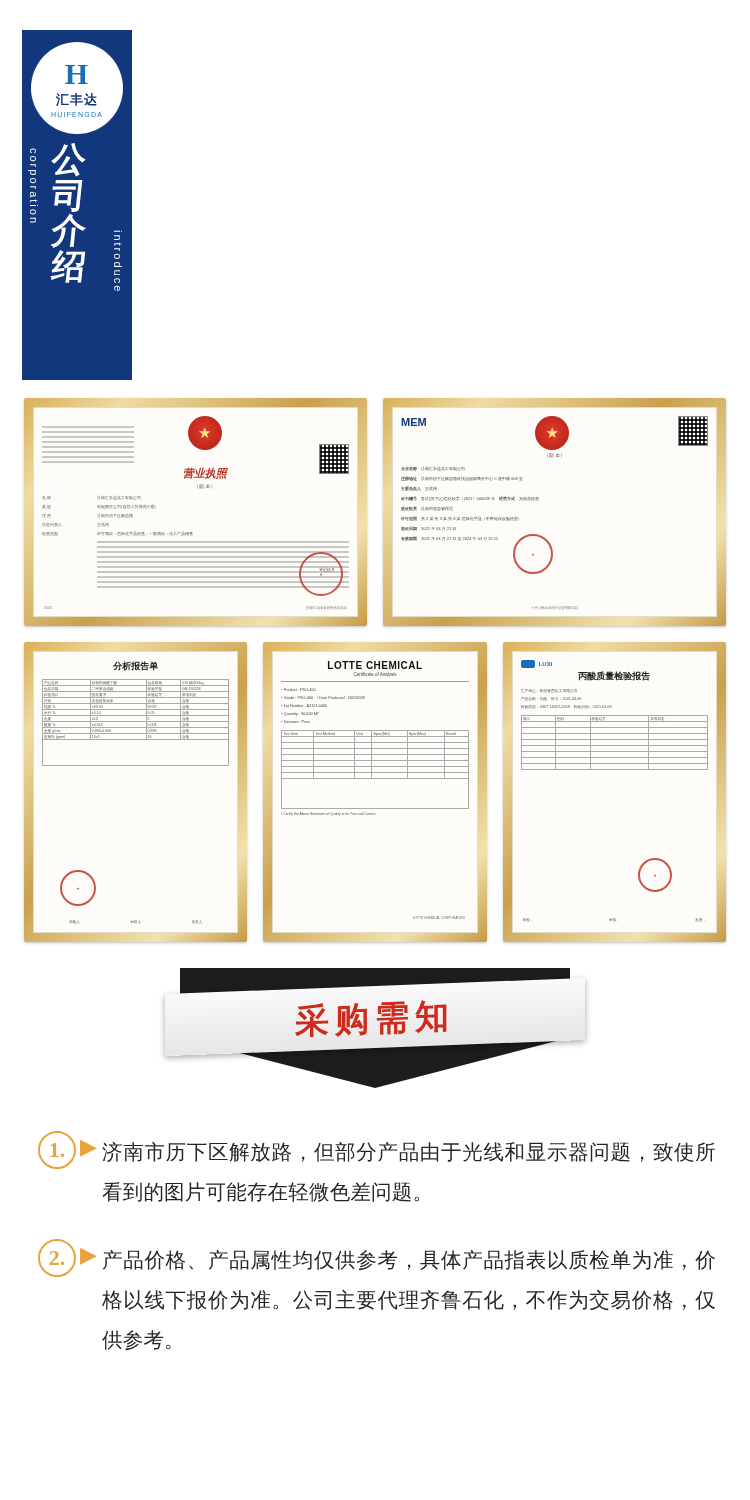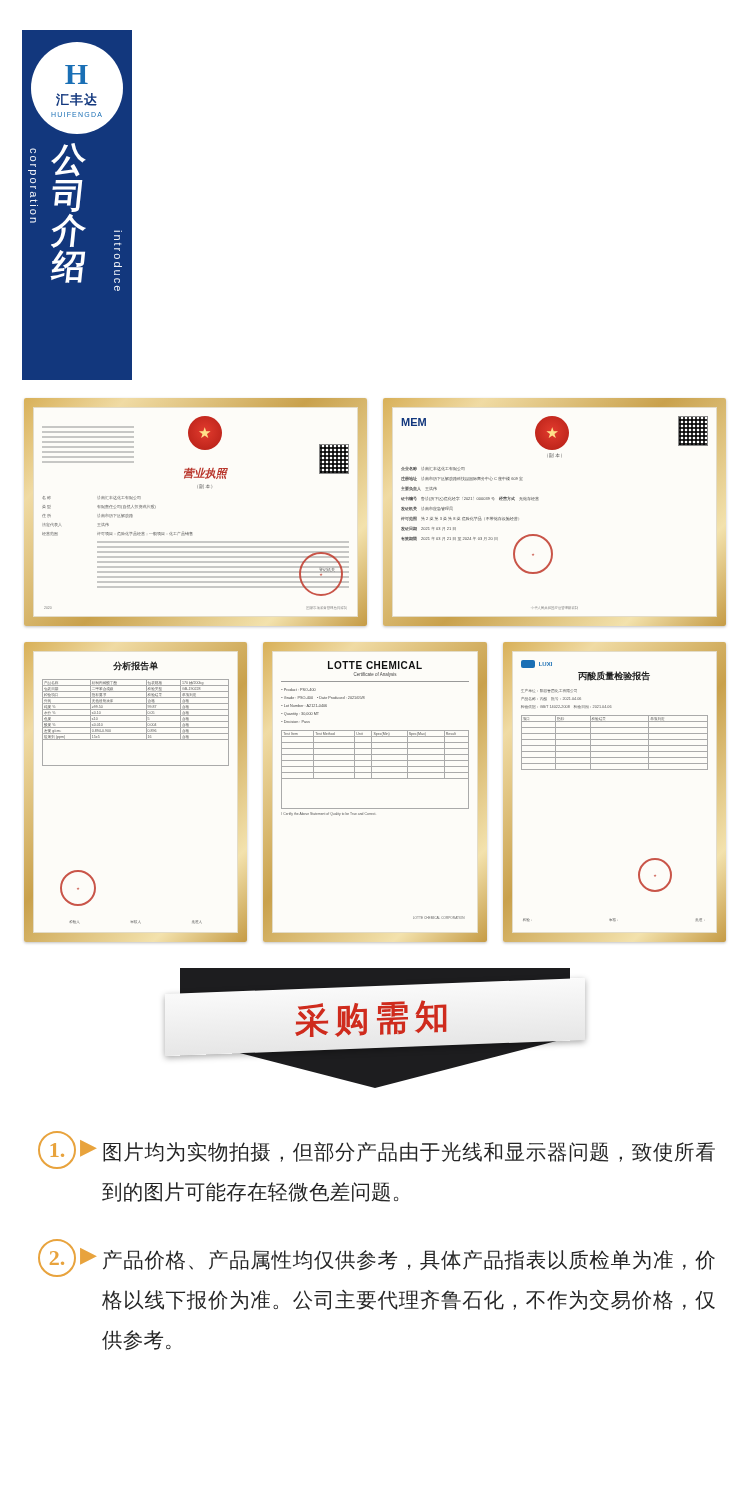--- a/index.html
+++ b/index.html
@@ -665,21 +665,21 @@
   <div class="banner-text">采购需知</div>
 </section>
 
 <section class="notes">
 
   <div class="note">
     <div class="note-num">
       <span class="circle">1.</span>
     </div>
     <div class="note-caret">▶</div>
-    <div class="note-body">图片均为实物拍摄，但部分产品由于光线和显示器问题，致使所看到的图片可能存在轻微色差问题。</div>
+    <div class="note-body">济南市历下区解放路，但部分产品由于光线和显示器问题，致使所看到的图片可能存在轻微色差问题。</div>
   </div>
 
   <div class="note">
     <div class="note-num">
       <span class="circle">2.</span>
     </div>
     <div class="note-caret">▶</div>
     <div class="note-body">产品价格、产品属性均仅供参考，具体产品指表以质检单为准，价格以线下报价为准。公司主要代理齐鲁石化，不作为交易价格，仅供参考。</div>
   </div>
 </section>

